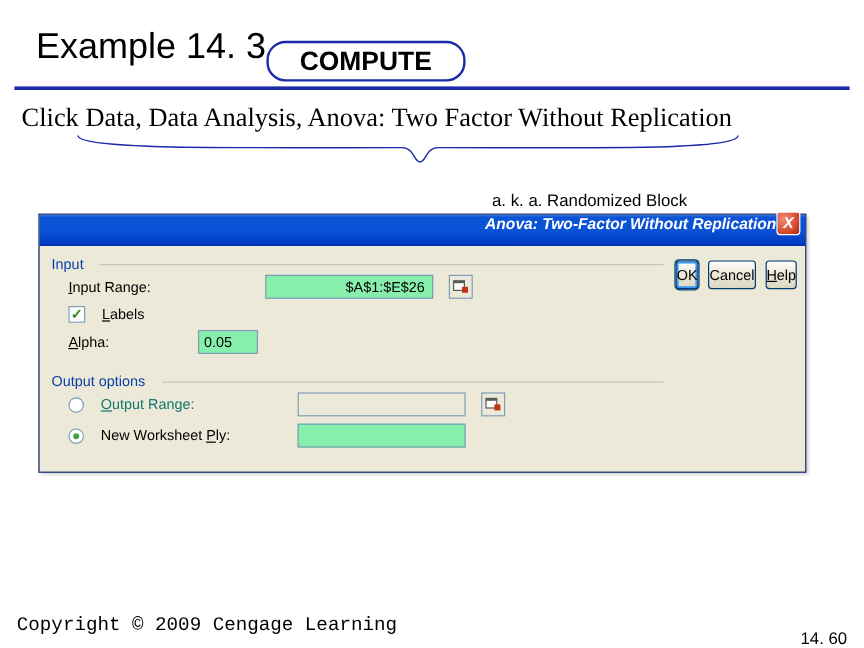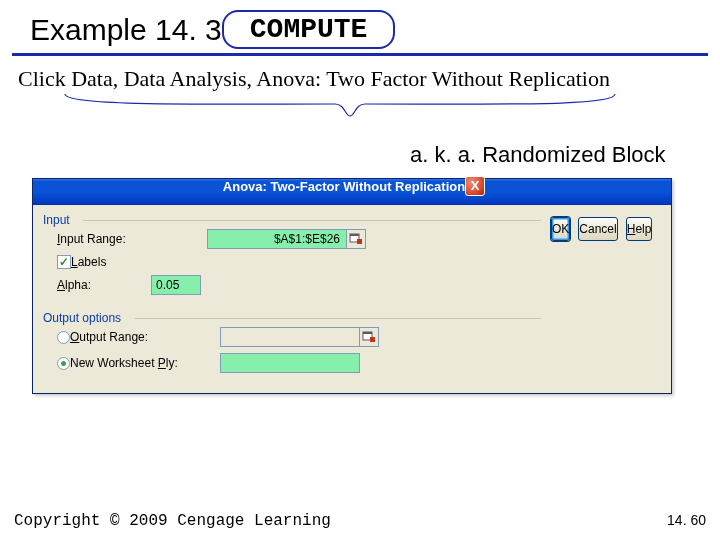--- a/index.html
+++ b/index.html
@@ -16,80 +16,82 @@
     padding: 10px 18px 4px 18px;
     display: flex;
     align-items: center;
     justify-content: flex-start;
     border-bottom: 3px solid #1a2aa8;
     margin: 0 12px 8px 12px;
   }
   .compute-badge {
     border: 2.5px solid #1a2aa8;
     border-radius: 16px;
-    font-size: 28px;
+    font-size: 22px;
     font-weight: bold;
     padding: 2px 26px;
-    font-family: Liberation Mono, monospace;
+    font-family: Liberation Sans, sans-serif;
+    margin-top: 24px;
   }
   .instruction {
     font-family: "Times New Roman", serif;
     font-size: 22px;
     padding: 2px 18px 2px 18px;
   }
   .brace-wrap {
     position: relative;
     height: 34px;
     margin: 2px 0 0 0;
   }
   .brace-wrap svg { position: absolute; left: 60px; top: -4px; }
   .aka {
     position: absolute;
     left: 410px;
-    top: 142px;
-    font-size: 22px;
+    top: 159px;
+    font-size: 14px;
     font-family: Verdana, sans-serif;
   }
   .dialog {
     position: absolute;
     left: 32px;
     top: 178px;
     width: 640px;
     border: 1px solid #0a246a;
     background: #ece9d8;
     box-shadow: 2px 2px 3px rgba(0,0,0,0.2);
     font-family: Tahoma, sans-serif;
     font-size: 12px;
   }
   .titlebar {
     height: 26px;
     background: linear-gradient(to bottom,#3b77e0 0%,#0a52d6 8%,#0a52d6 50%,#0039bf 95%,#002a9a 100%);
     display: flex;
     align-items: center;
-    justify-content: center;
+    justify-content: flex-end;
     padding: 0 4px 12px 8px;
     color: #fff;
     font-weight: bold;
     font-size: 13px;
+    font-style: italic;
   }
   .close-btn {
     width: 20px; height: 20px;
     background: radial-gradient(circle at 30% 30%,#f08b77,#d84e2c 60%,#a5220b);
     border: 1px solid #fff;
     border-radius: 3px;
     color: #fff;
     font-weight: bold;
     font-size: 13px;
     line-height: 17px;
     text-align: center;
     font-family: Arial, sans-serif;
   }
   .dlg-body {
     display: flex;
-    padding: 8px 22px 14px 10px;
+    padding: 8px 10px 14px 10px;
     gap: 10px;
   }
   .dlg-left { flex: 1; }
   .dlg-right { width: 98px; display: flex; flex-direction: row; gap: 8px; padding-top: 4px;}
   .grp-label {
     color: #0a3ea8;
     font-size: 12px;
     margin-bottom: 4px;
   }
   .grp-line {
@@ -97,21 +99,21 @@
     margin: -11px 0 8px 40px;
   }
   .grp-line2 {
     border-top: 1px solid #c5c5b8;
     margin: -11px 0 8px 92px;
   }
   .row {
     display: flex;
     align-items: center;
     margin: 4px 6px 6px 14px;
-    gap: 0;
+    gap: 14px;
   }
   .row .lbl { width: 150px; }
   .txt {
     background: #86efac;
     border: 1px solid #7f9db9;
     height: 20px;
     padding: 1px 4px;
     font-size: 12px;
     font-family: Tahoma, sans-serif;
   }
@@ -169,21 +171,21 @@
   .copyright {
     position: absolute;
     left: 14px;
     bottom: 10px;
     font-size: 16px;
     font-family: Liberation Mono, monospace;
   }
   .pagenum {
     position: absolute;
     right: 14px;
-    bottom: 12px;
+    bottom: 0;
     font-size: 14px;
     font-family: Verdana, sans-serif;
   }
 </style>
 </head>
 <body>
 
 <div class="slide-title">
   <span>Example 14. 3</span>
   <span class="compute-badge">COMPUTE</span>
@@ -232,21 +234,21 @@
         <input class="txt alpha" value="0.05" style="">
       </div>
 
       <div style="height:10px"></div>
 
       <div class="grp-label">Output options</div>
       <div class="grp-line2"></div>
 
       <div class="row">
         <div class="radio"></div>
-        <span class="lbl" style="color:#000000"><span class="u">O</span>utput Range:</span>
+        <span class="lbl" style="color:#0f766e"><span class="u">O</span>utput Range:</span>
         <input class="txt range" style="background: rgb(236, 233, 216);" disabled="" value="">
         <div class="refedit">
           <svg width="14" height="14">
             <rect x="1" y="2" width="9" height="8" fill="#fff" stroke="#5a5a5a"></rect>
             <rect x="1" y="2" width="9" height="2" fill="#5a5a5a"></rect>
             <rect x="8" y="7" width="5" height="5" fill="#c23616"></rect>
           </svg>
         </div>
       </div>
 

